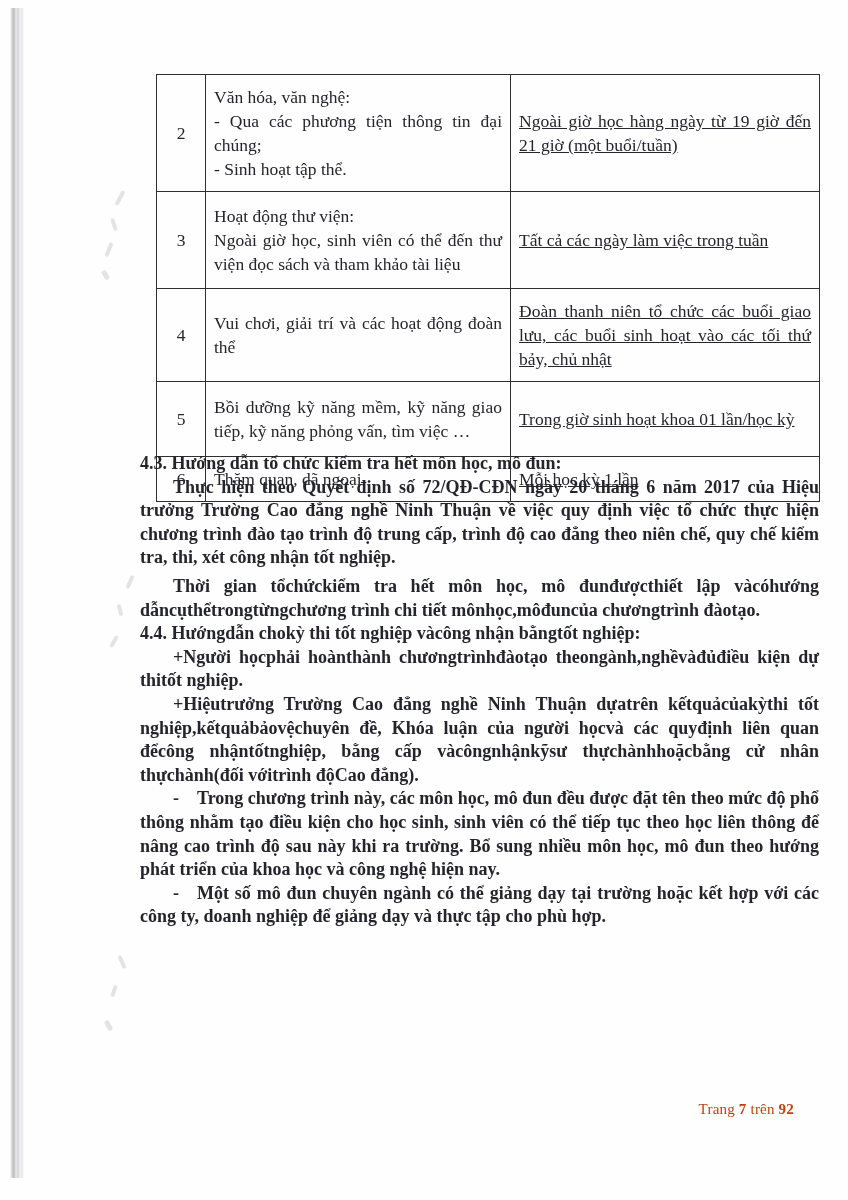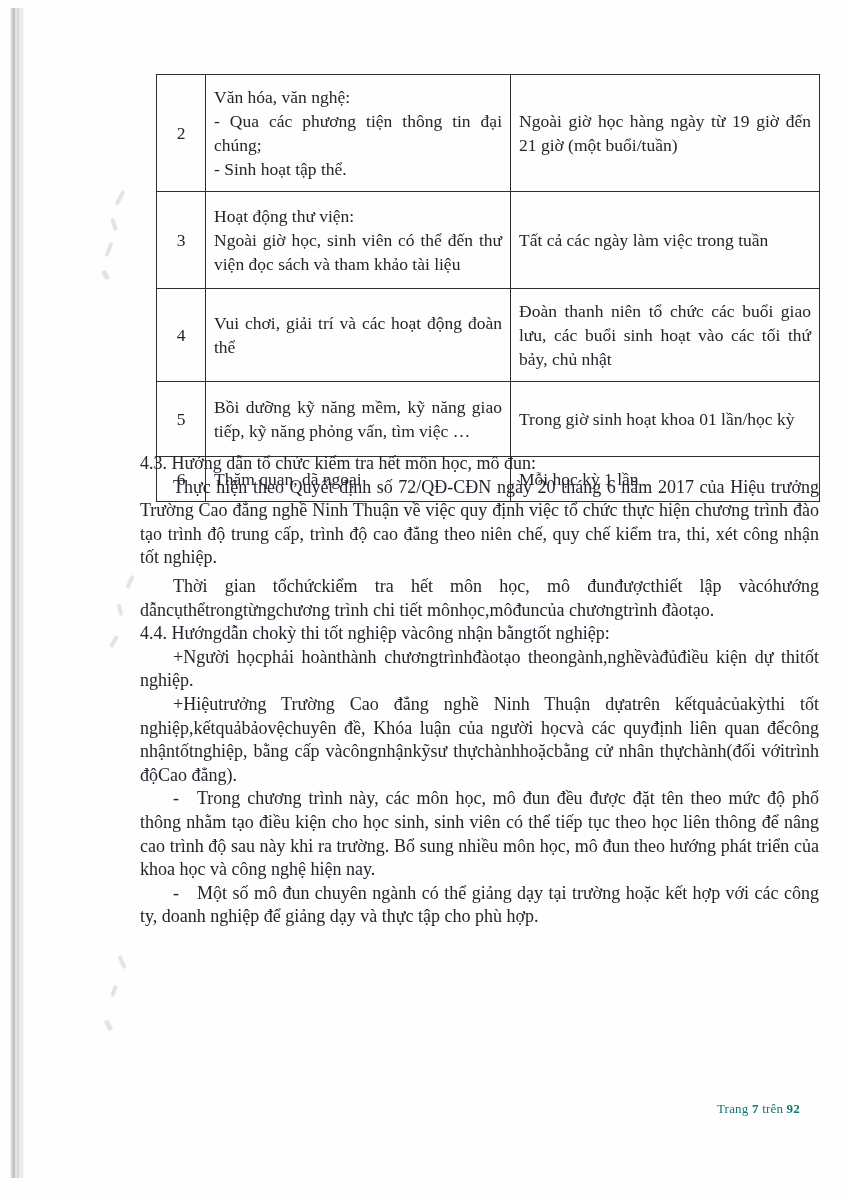--- a/index.html
+++ b/index.html
@@ -36,35 +36,35 @@
     font-size:17.5px;line-height:24px;color:#24242c;
   }
   table.act-table td{
     border:1.6px solid #2e2e2e;
     padding:10px 8px;
     vertical-align:middle;
     overflow:hidden;
   }
   td.num{text-align:center;padding:2px 2px;}
   td.act{text-align:justify;white-space:pre-line;}
-  td.sch{text-align:justify;}
+  td.sch{text-align:justify;text-decoration:underline;}
   tr.r1{height:98px;} tr.r2{height:97px;} tr.r3{height:76px;}
   tr.r4{height:75px;} tr.r5{height:31px;}
   
   .content{
     position:absolute;left:140px;top:452px;width:679px;
     font-size:18px;line-height:23.6px;text-align:justify;
   }
-  .content p{margin:0;}
+  .content p{margin:0;font-weight:bold;}
   .indent{text-indent:33px;}
   .mt{margin-top:5px !important;}
   
   .footer{
-    position:absolute;top:1101px;right:48px;
-    font-size:13px;color:#0f766e;letter-spacing:.2px;
+    position:absolute;top:1101px;right:54px;
+    font-size:15px;color:#c2410c;letter-spacing:.2px;
   }
   .footer b{font-weight:bold;}
 </style>
 </head>
 <body>
 
 <div class="page">
 
   <div class="scan-edge"></div>
 

